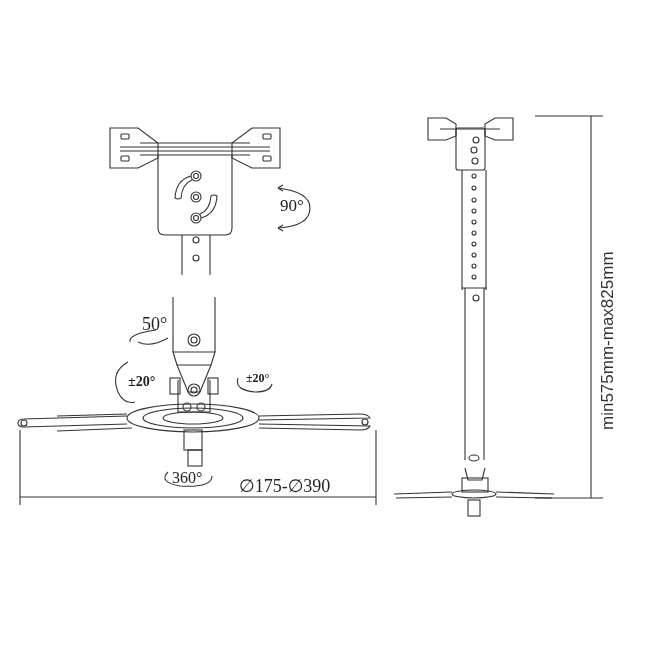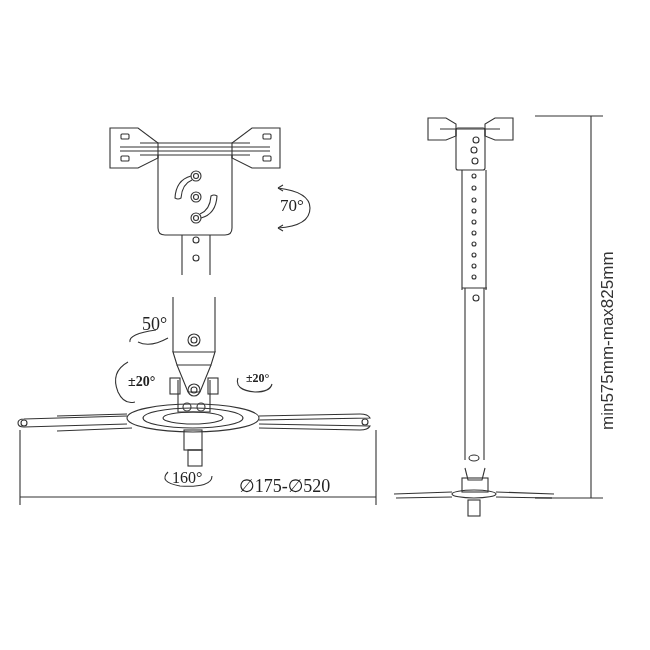--- a/index.html
+++ b/index.html
@@ -104,19 +104,19 @@
       <rect x="462" y="478" width="26" height="14"></rect>
       <ellipse cx="474" cy="494" rx="22" ry="4"></ellipse>
       <path d="M394 494 L452 492 M396 498 L452 497 M496 492 L554 494 M496 497 L552 498"></path>
       <rect x="468" y="500" width="12" height="16"></rect>
     </g>
 
     <path d="M535 116 L603 116 M591 116 L591 498 M535 498 L603 498"></path>
   </g>
 </svg>
 
-<div class="lbl" style="left:280px;top:196px;font-size:17px;">70°</div>
+<div class="lbl" style="left:280px;top:196px;font-size:17px;">90°</div>
 <div class="lbl" style="left:142px;top:314px;font-size:18px;">50°</div>
 <div class="lbl" style="left:128px;top:374px;font-size:14px;font-weight:bold;">±20°</div>
 <div class="lbl" style="left:246px;top:371px;font-size:12px;font-weight:bold;">±20°</div>
-<div class="lbl" style="left:172px;top:469px;font-size:16px;">160°</div>
-<div class="lbl" style="left:239px;top:475px;font-size:18px;">∅175-∅520</div>
+<div class="lbl" style="left:172px;top:469px;font-size:16px;">360°</div>
+<div class="lbl" style="left:239px;top:475px;font-size:18px;">∅175-∅390</div>
 <div class="dim" style="left:598px;top:430px;">min575mm-max825mm</div>
 
 </body></html>

